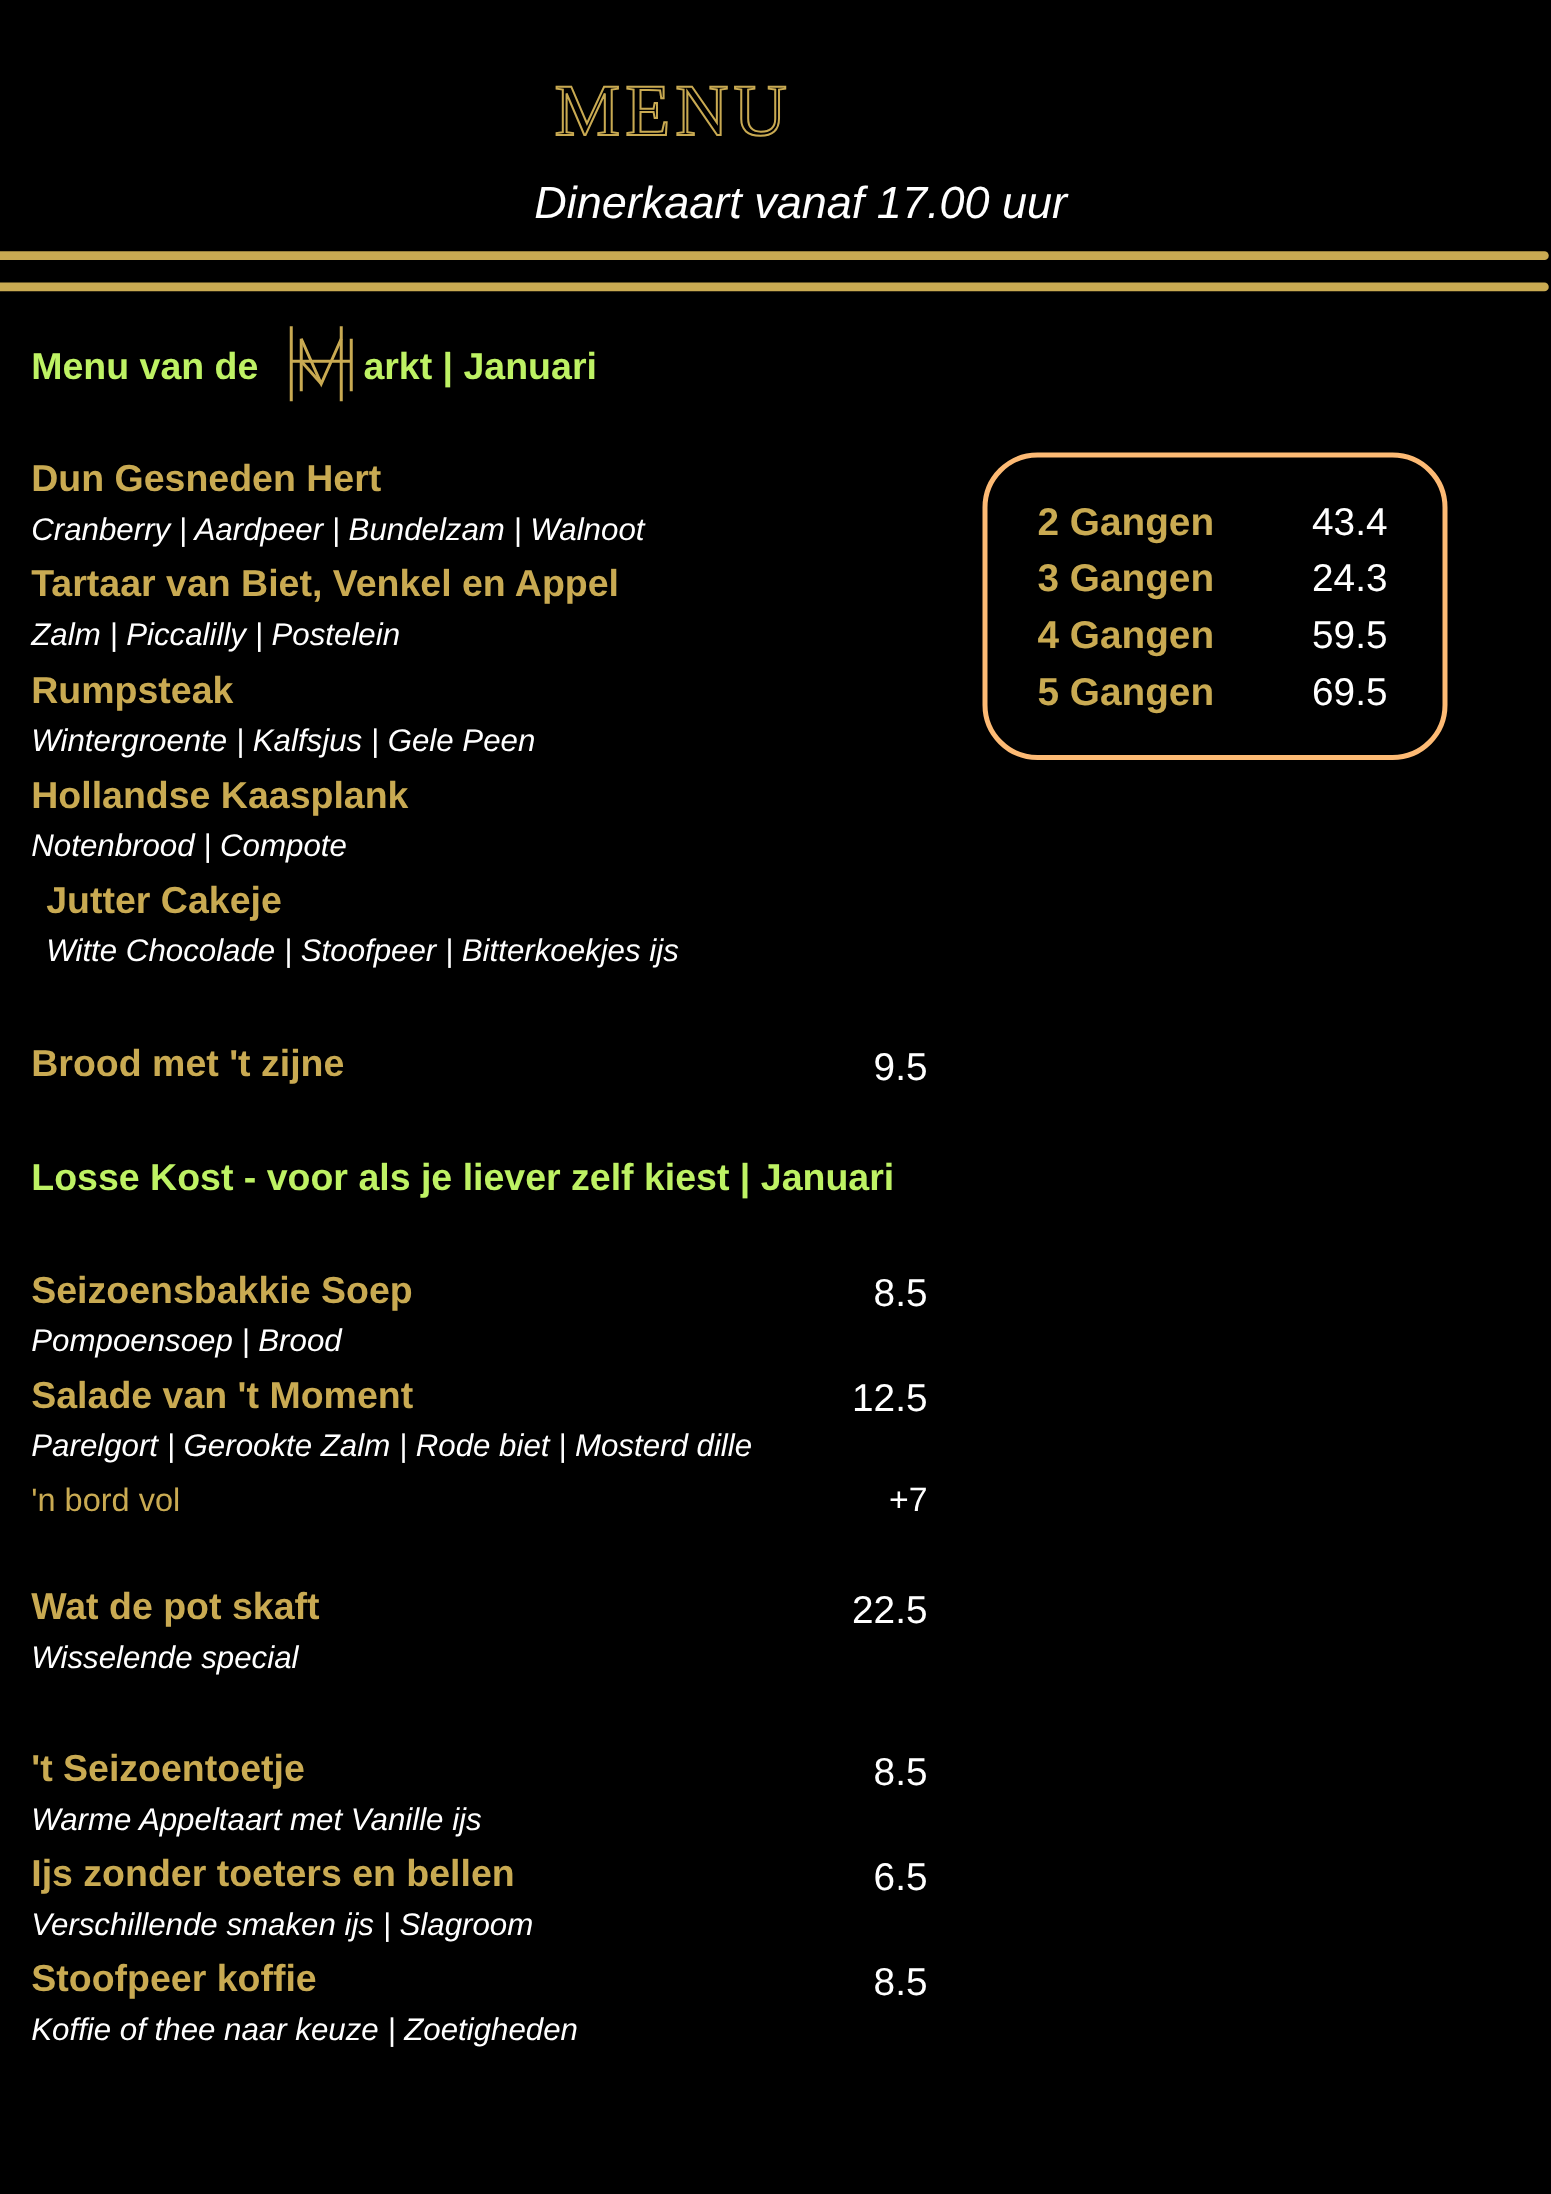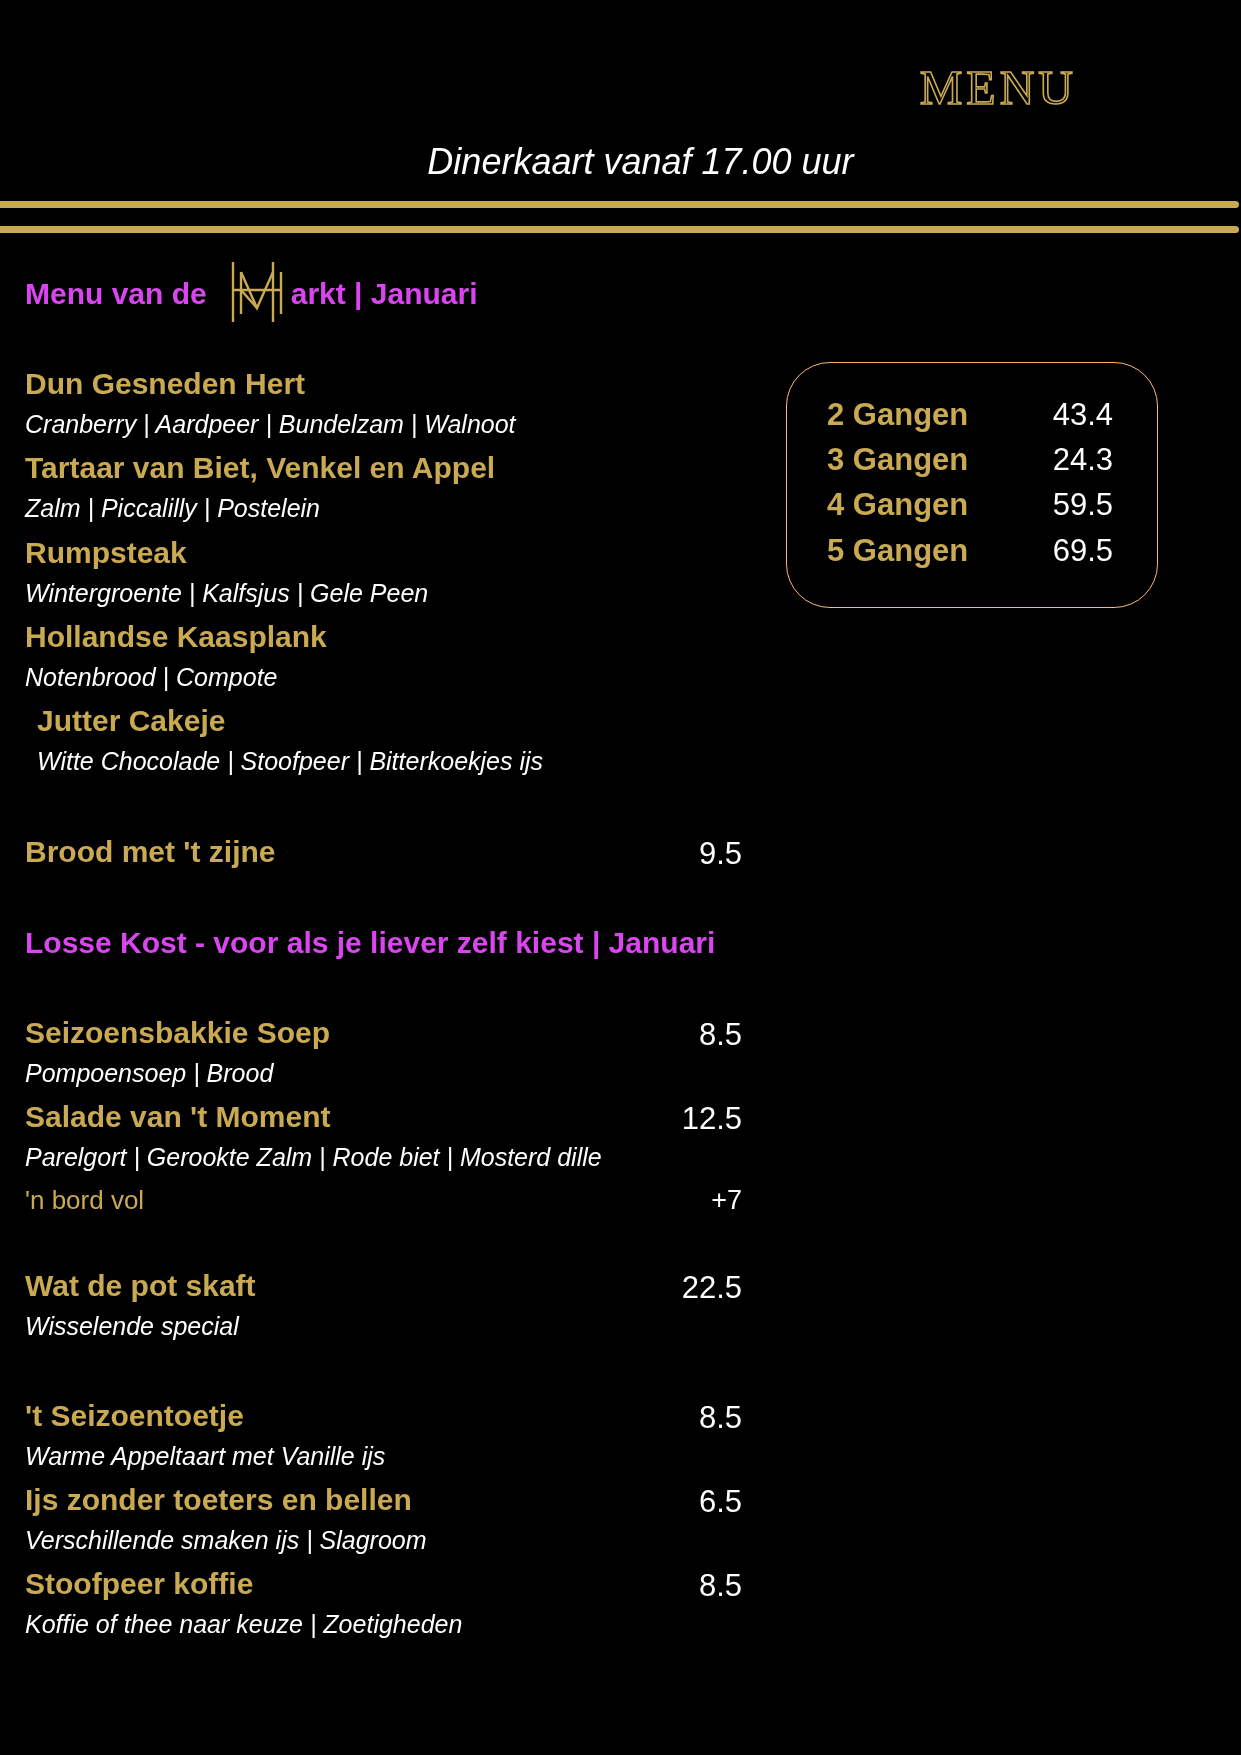--- a/index.html
+++ b/index.html
@@ -2,49 +2,49 @@
 <html><head>
 <meta charset="utf-8">
 <style>
   html, body { margin: 0; padding: 0; }
   body {
     width: 1241px; height: 1755px; background: #000;
     position: relative; overflow: hidden;
     font-family: "Liberation Sans", "DejaVu Sans", sans-serif;
   }
   .title {
-    position: absolute; top: 52px; left: 0; width: 1077px; text-align: right;
+    position: absolute; top: 52px; left: 0; width: 1077px; text-align: center;
     font-family: "Liberation Serif", "DejaVu Serif", serif;
-    font-size: 48px; letter-spacing: 4px; color: transparent;
+    font-size: 59px; letter-spacing: 4px; color: transparent;
     -webkit-text-stroke: 1.6px #C9AA52; line-height: 72px;
   }
   .subtitle {
     position: absolute; top: 140px; left: 0; width: 1241px; text-align: center;
     font-style: italic; font-size: 36px; color: #fff; line-height: 44px; padding-left: 20px;
   }
   .rule { position: absolute; left: 0; width: 1239px; height: 7px; background: #C9AA52; border-radius: 0 4px 4px 0; }
   .rule1 { top: 201px; }
   .rule2 { top: 226px; }
 
   .heading {
-    position: absolute; left: 25px; font-weight: bold; font-size: 30px; color: #d946ef;
+    position: absolute; left: 25px; font-weight: bold; font-size: 30px; color: #bef264;
     line-height: 36px; white-space: nowrap;
   }
   .logo-m { display: inline-block; vertical-align: middle; width: 70px; height: 64px; margin: -18px 0 -10px 14px; }
 
   .item { position: absolute; left: 25px; width: 717px; }
   .item-name { font-weight: bold; font-size: 30px; color: #C9AA52; line-height: 36px; white-space: nowrap; }
   .item-desc { font-style: italic; font-size: 25px; color: #fff; line-height: 32px; white-space: nowrap; margin-top: 6px; }
   .item-price { position: absolute; right: 0; top: 2px; font-size: 31px; color: #fff; line-height: 36px; }
   .extra { position: absolute; left: 25px; width: 717px; font-size: 26px; color: #C9AA52; line-height: 32px; }
   .extra .item-price { font-size: 27px; top: -2px; }
 
   .box {
     position: absolute; left: 786px; top: 362px; width: 372px; height: 246px;
-    border: 1px solid #fdba74; border-radius: 44px; box-sizing: border-box;
+    border: 4px solid #fdba74; border-radius: 44px; box-sizing: border-box;
   }
   .box-row { position: absolute; left: 40px; right: 44px; height: 40px; }
   .box-label { position: absolute; left: 0; font-weight: bold; font-size: 31px; color: #C9AA52; line-height: 40px; }
   .box-price { position: absolute; right: 0; font-size: 31px; color: #fff; line-height: 40px; }
 </style>
 </head>
 <body>
 
 <div class="title">MENU</div>
 <div class="subtitle">Dinerkaart vanaf 17.00 uur</div>

